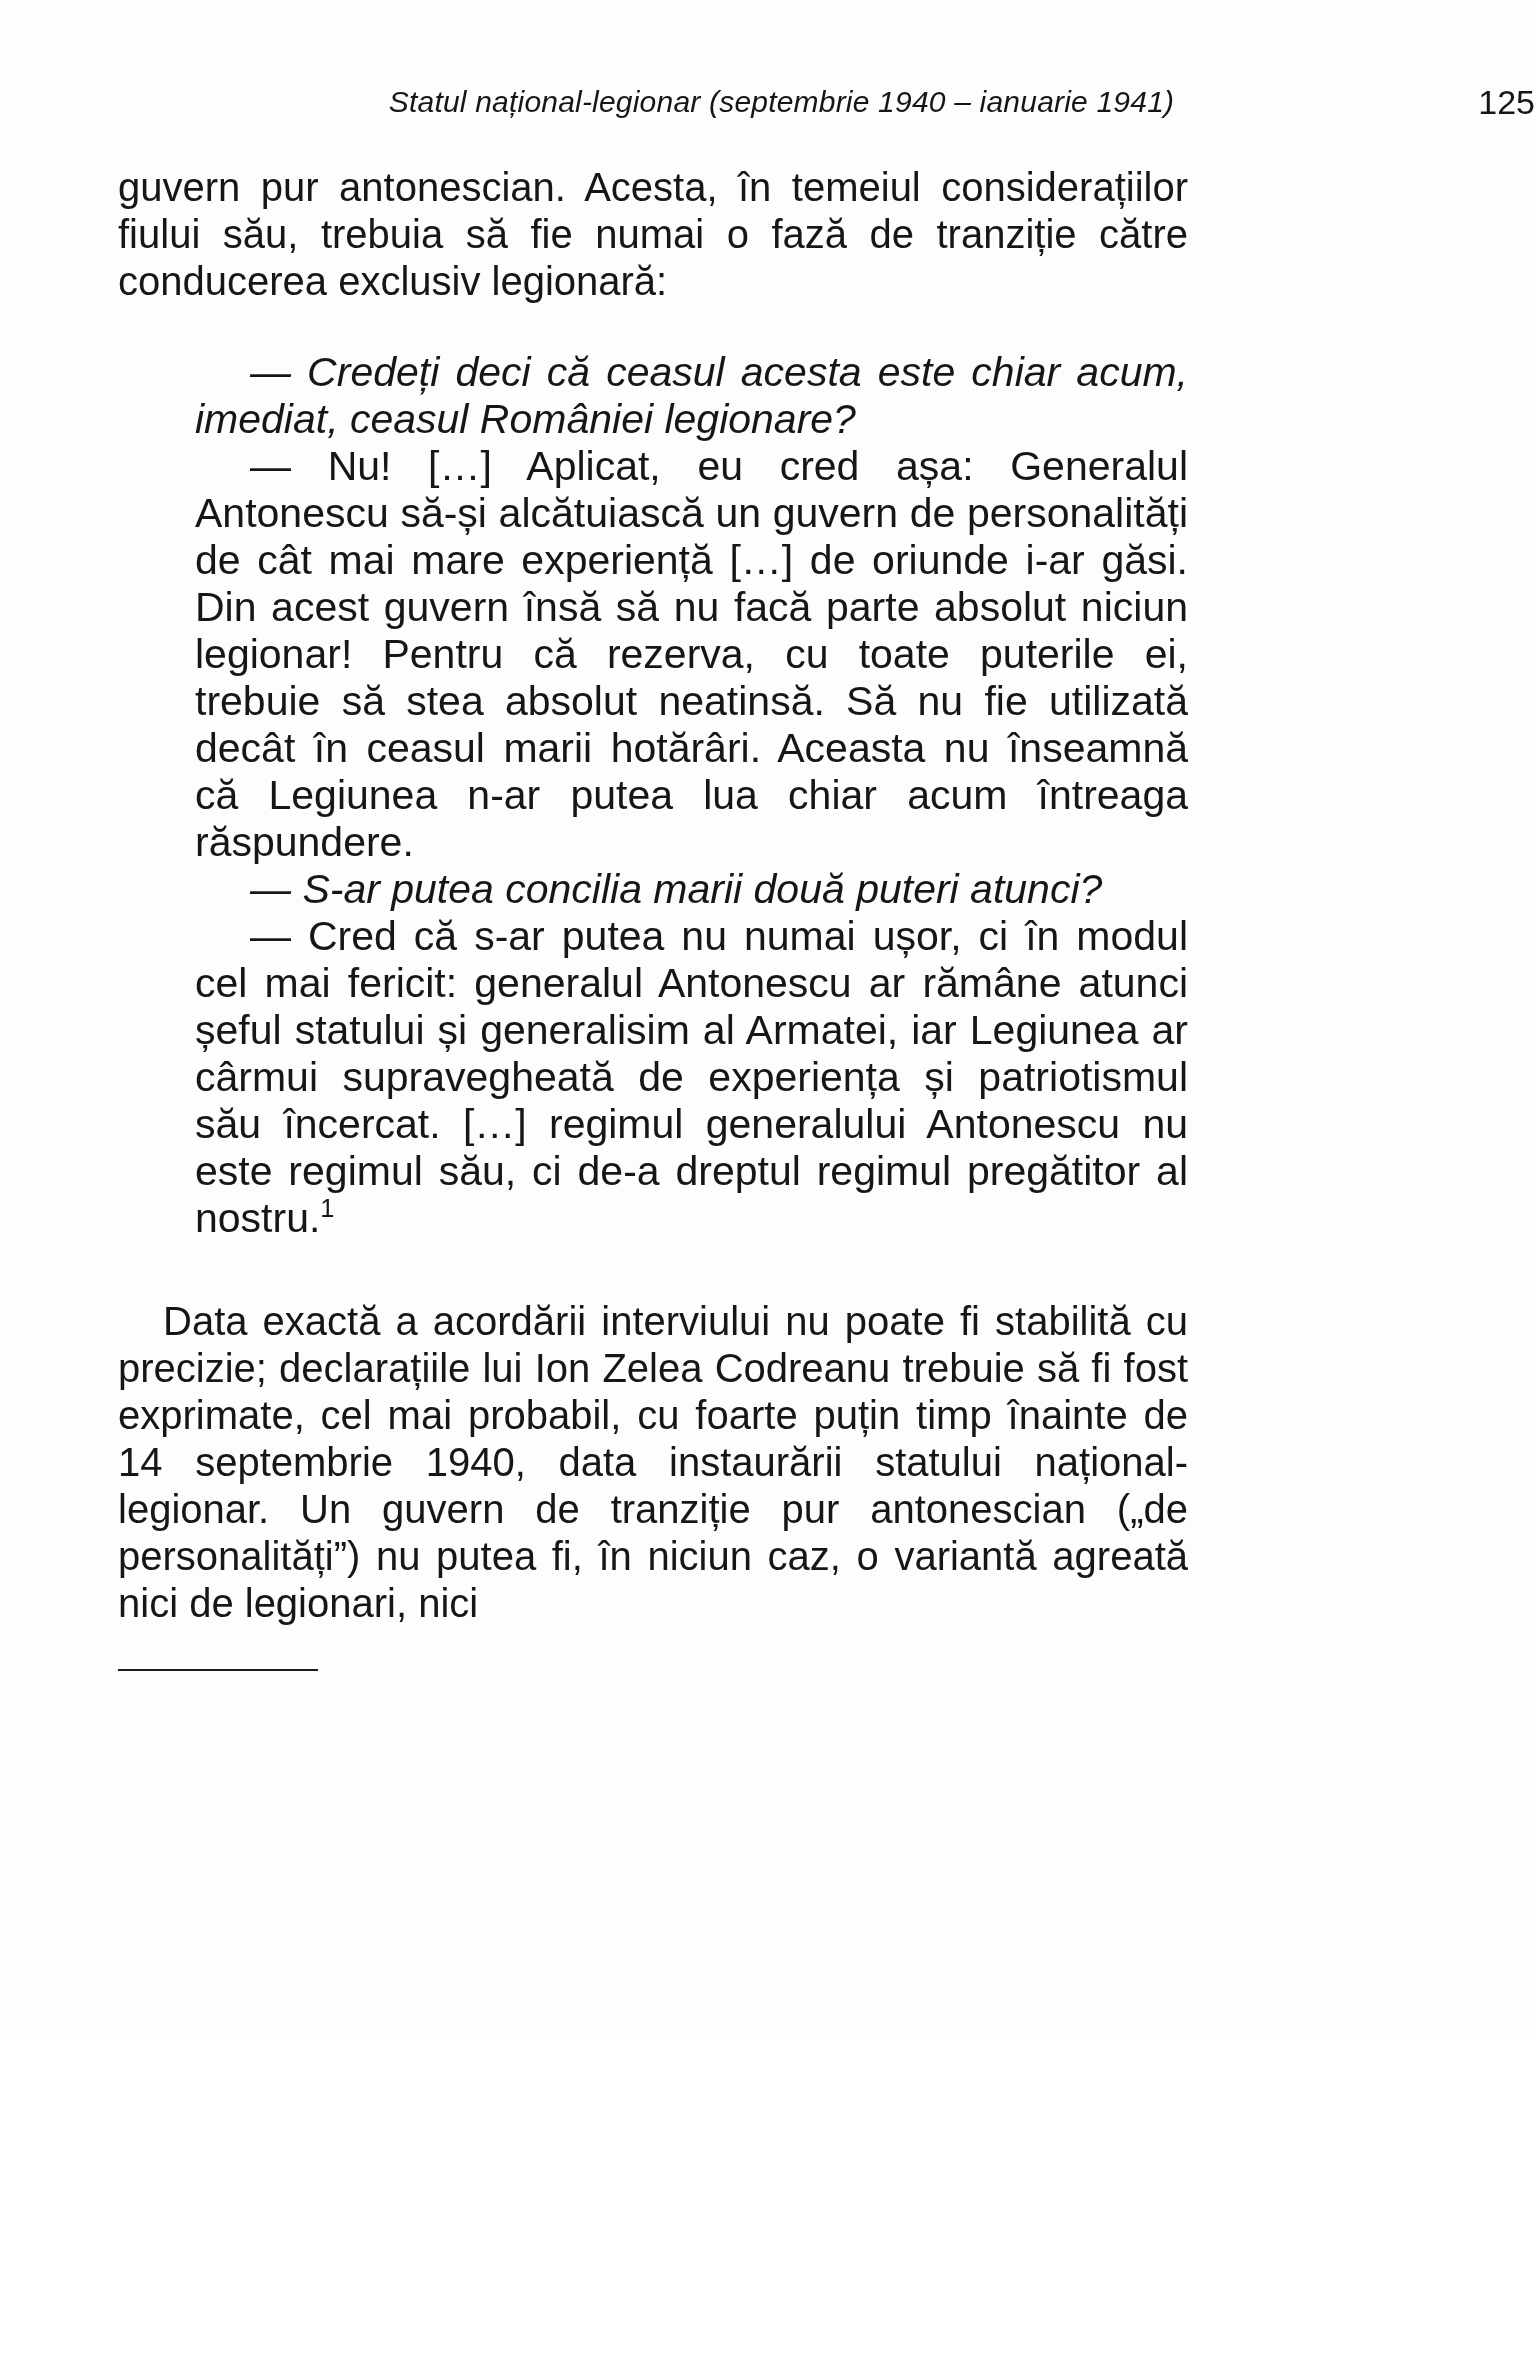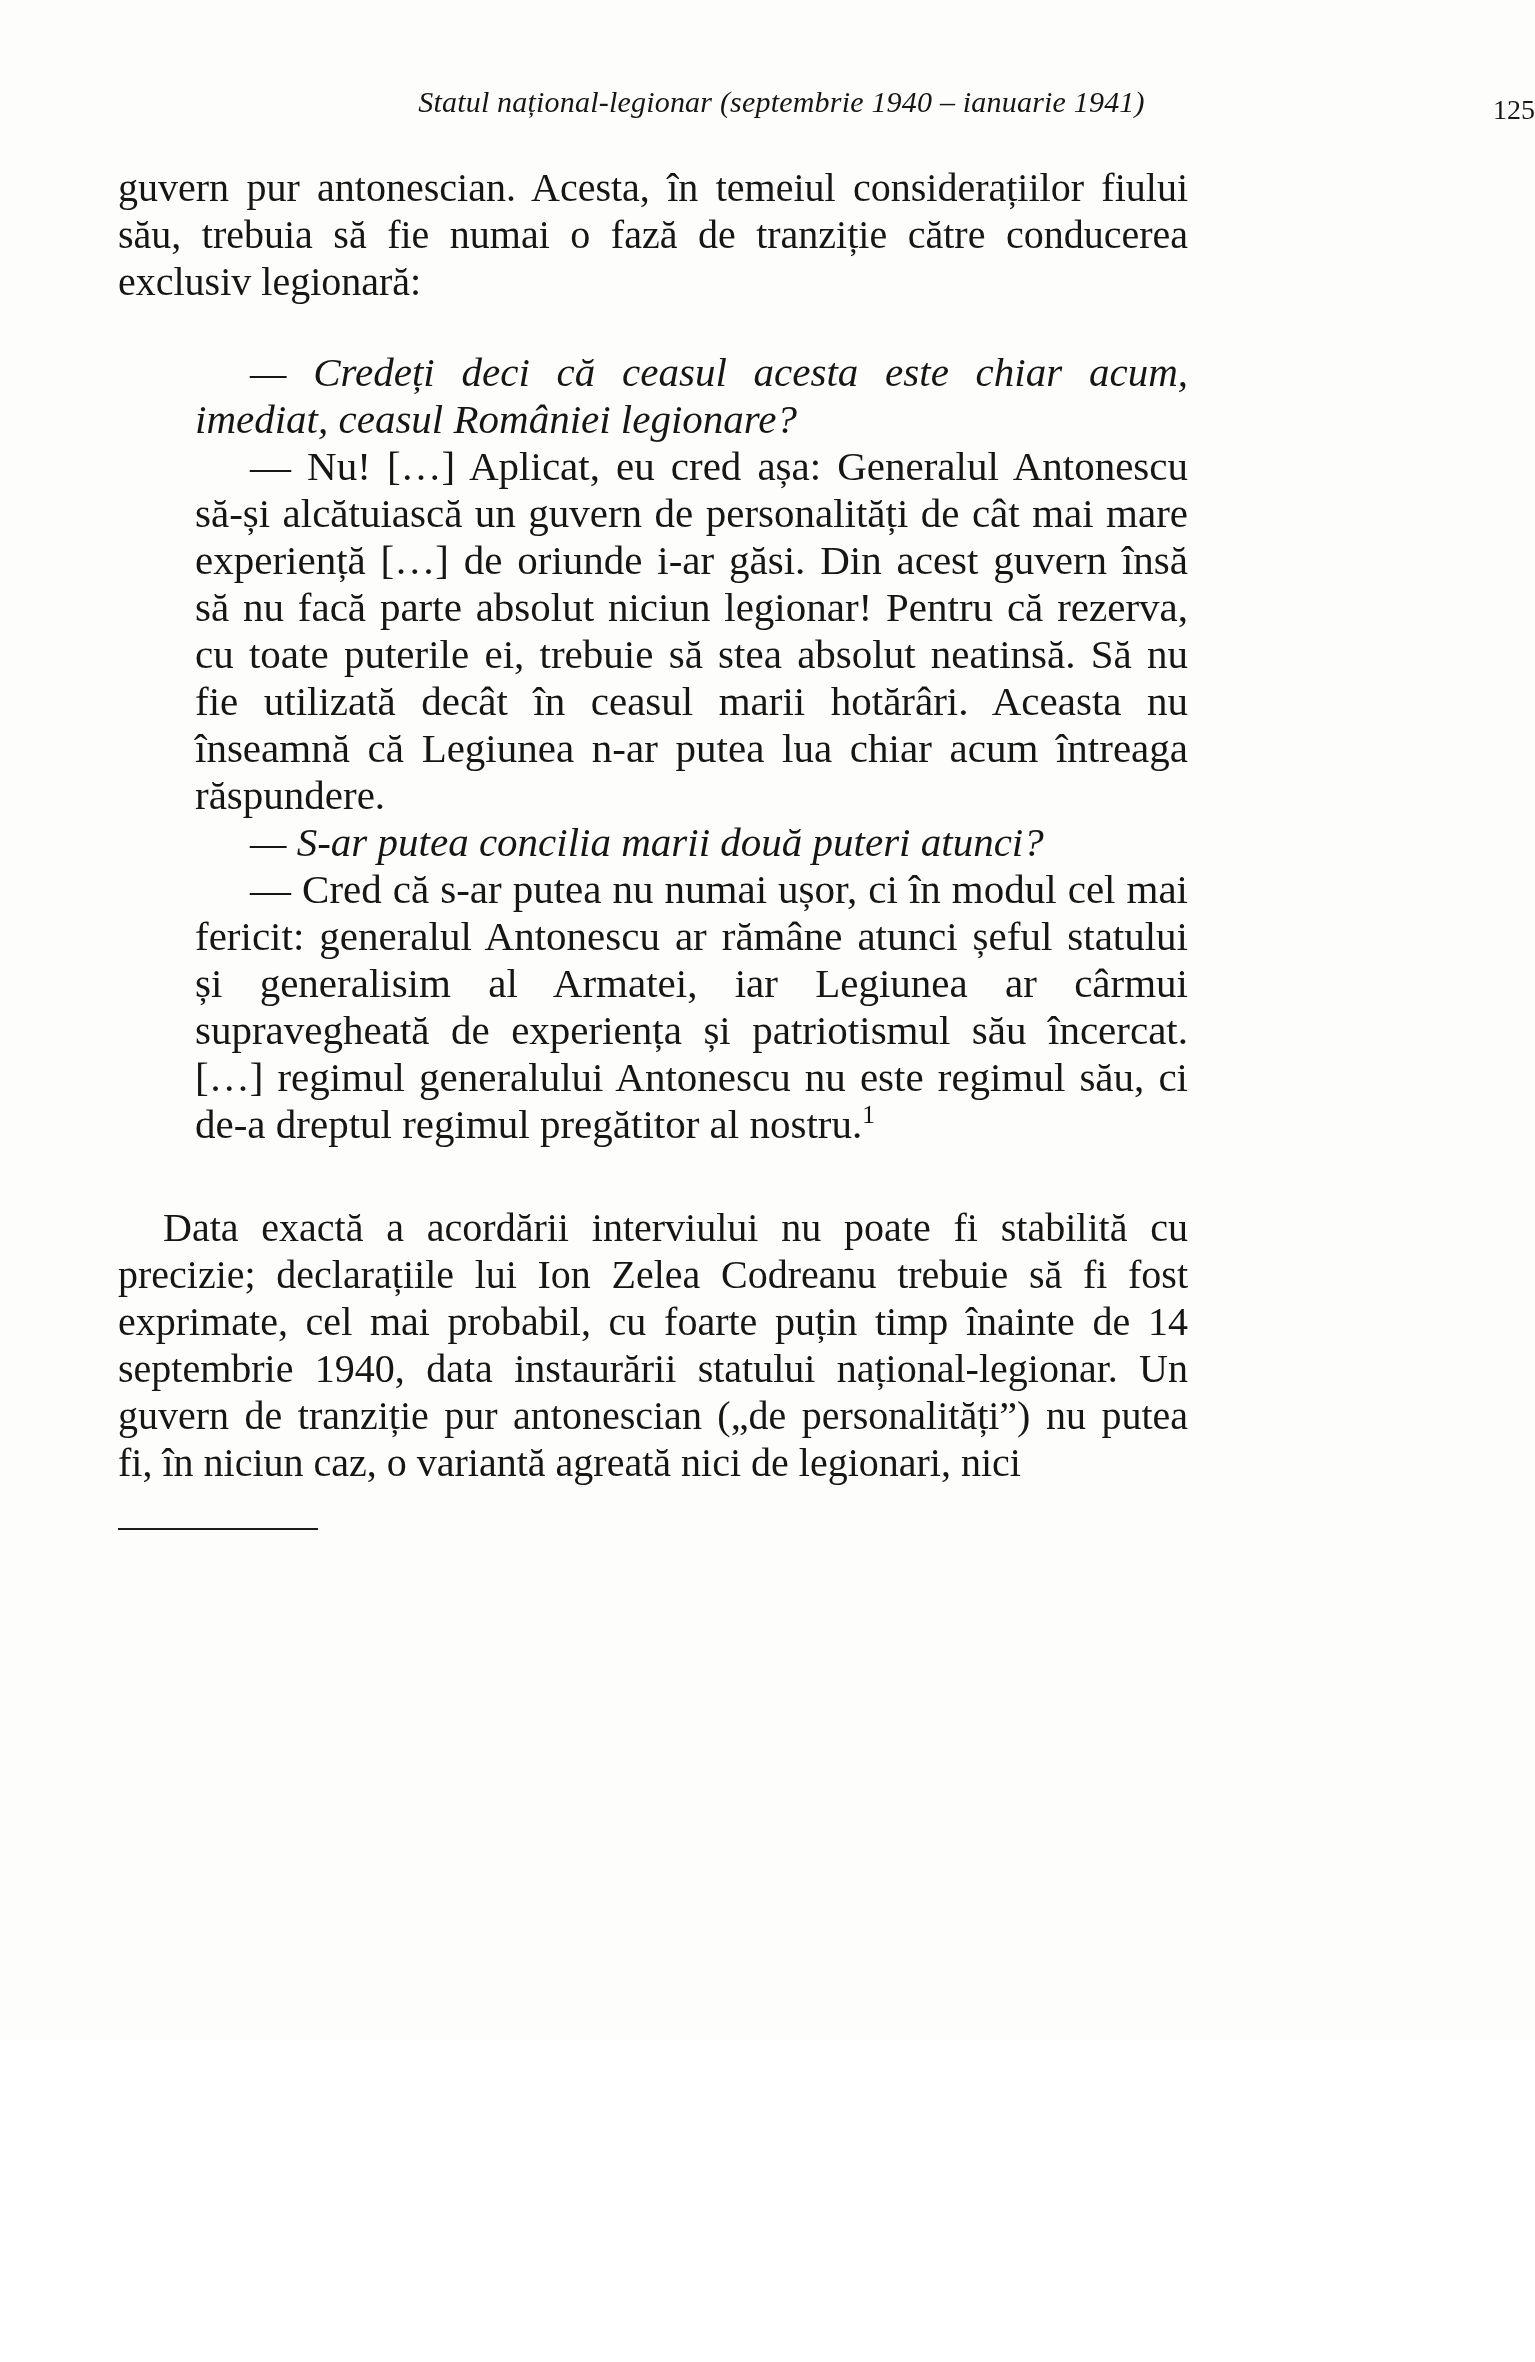--- a/index.html
+++ b/index.html
@@ -7,21 +7,21 @@
     html, body {
       background: #ffffff;
     }
 
     .page {
       position: relative;
       width: 1535px;
       height: 2040px;
       background: #fdfdfb;
       color: #161616;
-      font-family: Liberation Serif, serif;
+      font-family: Liberation Sans, sans-serif;
       padding: 82px 0 14px 118px;
       overflow: hidden;
     }
 
     .content-column {
       width: 1070px;
     }
 
     
     .running-head {
@@ -35,22 +35,22 @@
       text-align: center;
       font-style: italic;
       font-size: 30px;
       line-height: 40px;
       letter-spacing: 0.2px;
       padding-right: 90px; 
     }
     .folio-number {
       position: absolute;
       right: 0;
-      top: 8px;
-      font-size: 28px;
+      top: 0;
+      font-size: 34px;
       line-height: 40px;
       font-style: normal;
     }
 
     
     .body-para {
       font-size: 40px;
       line-height: 47px;
       text-align: justify;
       text-justify: inter-word;

